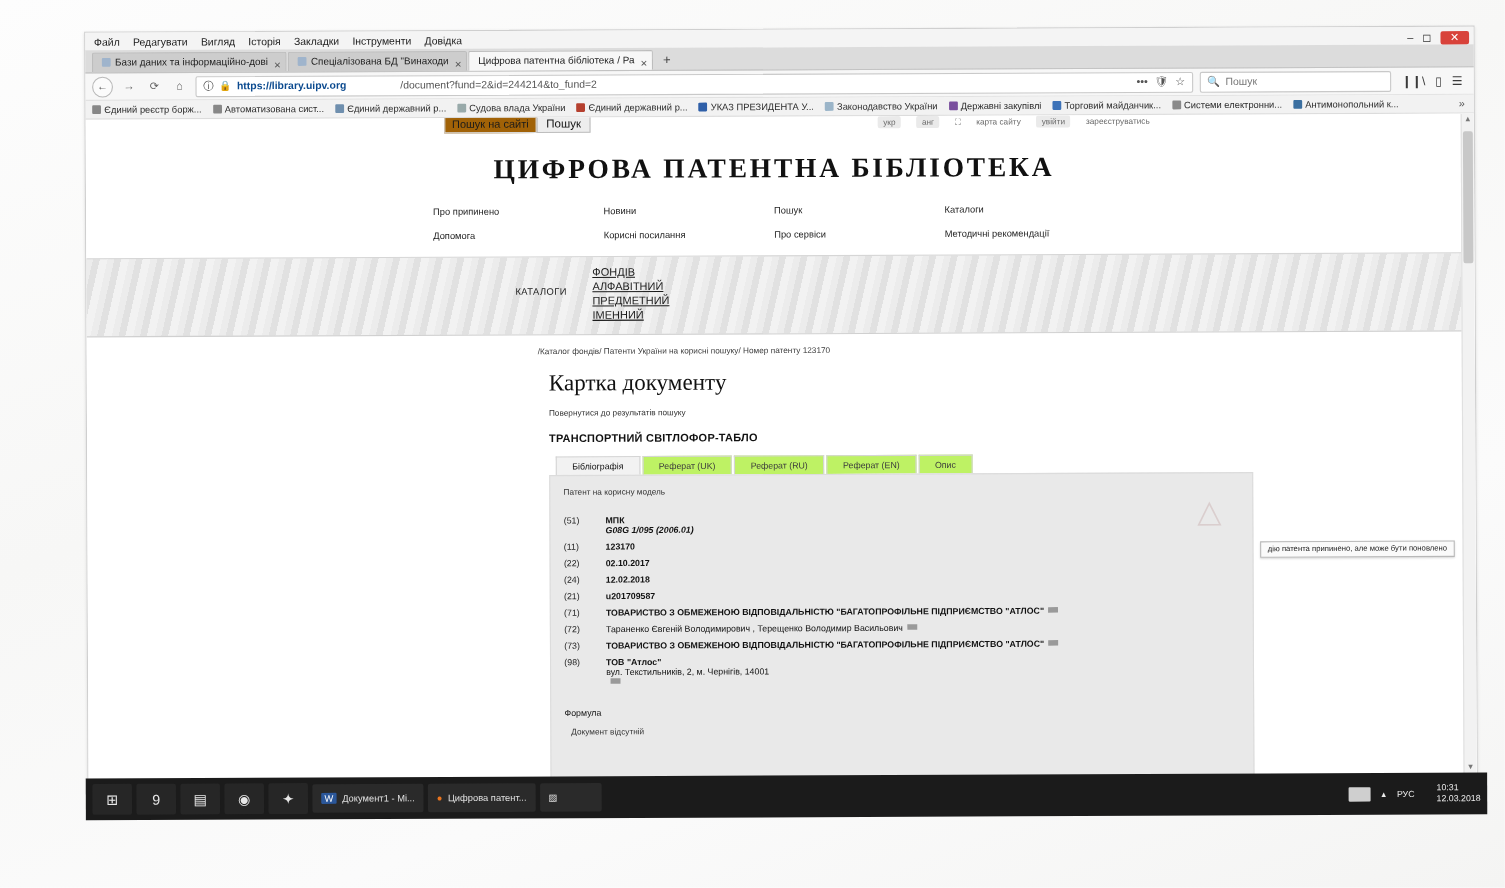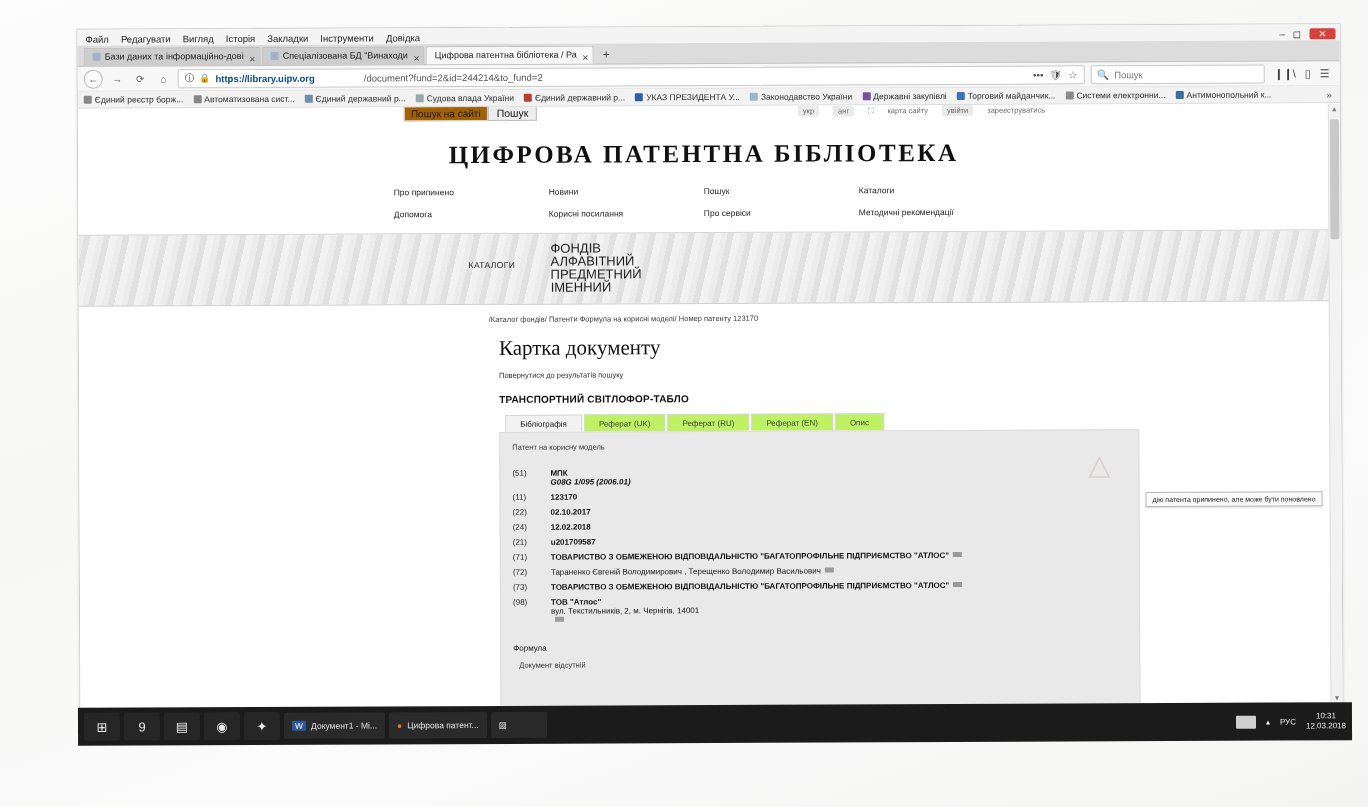--- a/index.html
+++ b/index.html
@@ -122,21 +122,21 @@
   .navgrid div{white-space:nowrap;}
 
   .banner{
     margin-top:14px;height:70px;position:relative;
     background:
       repeating-linear-gradient(103deg,#ececec 0 6px,#e1e1e1 6px 12px,#f2f2f2 12px 19px),
       linear-gradient(90deg,#dddddd,#f3f3f3 35%,#e6e6e6 70%,#f0f0f0);
     border-top:1px solid #d6d6d6;border-bottom:1px solid #d0d0d0;
   }
   .cat-label{position:absolute;left:390px;top:26px;font-size:8.5px;color:#1b1b1b;letter-spacing:.4px;}
-  .cat-list{position:absolute;left:472px;top:8px;font-size:13px;color:#1b1b1b;line-height:13px;}
+  .cat-list{position:absolute;left:460px;top:8px;font-size:10px;color:#1b1b1b;line-height:13px;text-decoration:underline;}
 
   .breadcrumb{
     margin-top:10px;padding-left:410px;font-size:7.5px;color:#3c3c3c;
   }
   .breadcrumb span{margin:0 0;}
   .doc{
     margin-left:420px;width:640px;
   }
   .doc h1{
     font-family:"Liberation Serif", serif;
@@ -176,21 +176,21 @@
     background:#1b1b1b;display:flex;align-items:center;gap:4px;padding:0 6px;
     transform:rotate(-0.25deg);
   }
   .tb-item{
     width:36px;height:28px;display:flex;align-items:center;justify-content:center;
     color:#e8e8e8;font-size:13px;background:#262626;border-radius:2px;
   }
   .tb-win{background:#2a2a2a;display:flex;align-items:center;gap:5px;height:26px;
     padding:0 8px;border-radius:2px;color:#e0e0e0;font-size:8.5px;white-space:nowrap;}
   .tb-right{margin-left:auto;display:flex;align-items:center;gap:10px;color:#ececec;font-size:8px;}
-  .clock{line-height:10px;text-align:center;font-size:8px;}
+  .clock{line-height:10px;text-align:left;font-size:8px;margin-left:10px;}
   .kbd{width:20px;height:13px;background:#cfcfcf;border-radius:1px;}
 </style>
 </head>
 <body>
 
 <div class="page-bg"></div>
 
 <div class="browser">
 
   <div class="menubar">
@@ -335,21 +335,21 @@
         <div class="cat-list">
           <div>ФОНДІВ</div>
           <div>АЛФАВІТНИЙ</div>
           <div>ПРЕДМЕТНИЙ</div>
           <div>ІМЕННИЙ</div>
         </div>
       </div>
 
       <div class="breadcrumb">
         /<span>Каталог фондів</span>/
-        <span>Патенти Формула на корисні моделі</span>/
+        <span>Патенти України на корисні пошуку</span>/
         <span>Номер патенту 123170</span>
       </div>
 
       <div class="doc">
         <h1>Картка документу</h1>
         <div class="backlink">Повернутися до результатів пошуку</div>
         <div class="docsub">ТРАНСПОРТНИЙ СВІТЛОФОР-ТАБЛО</div>
 
         <div class="tabs">
           <div class="dtab active">Бібліографія</div>

